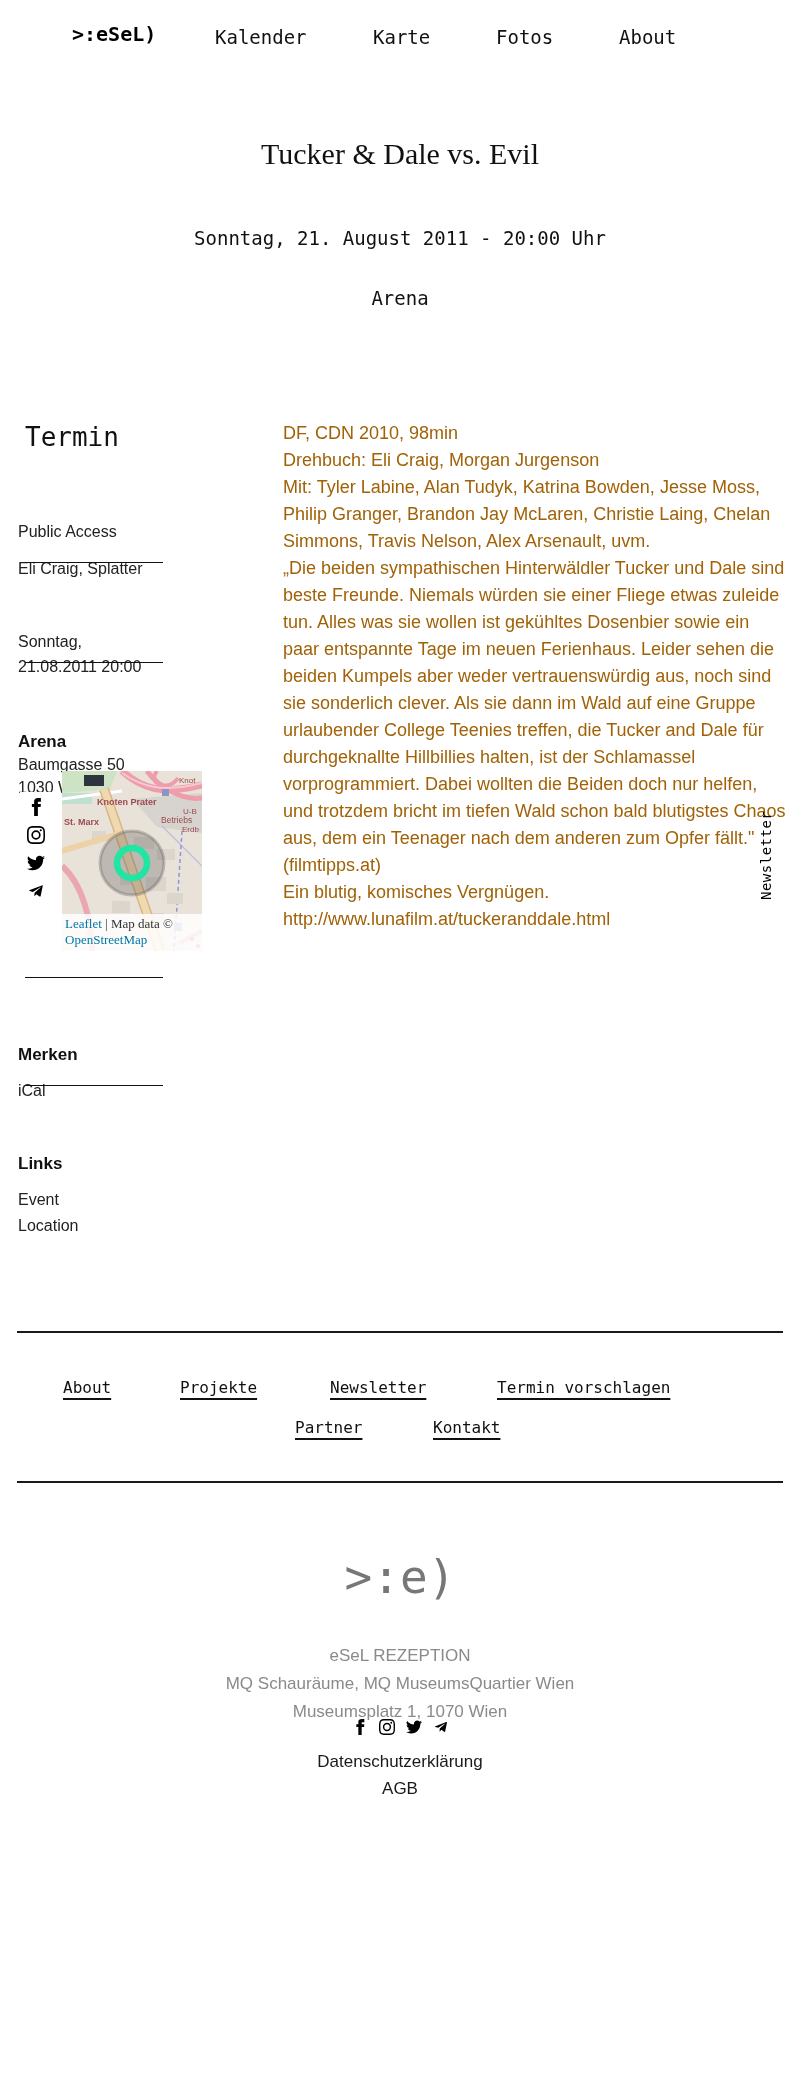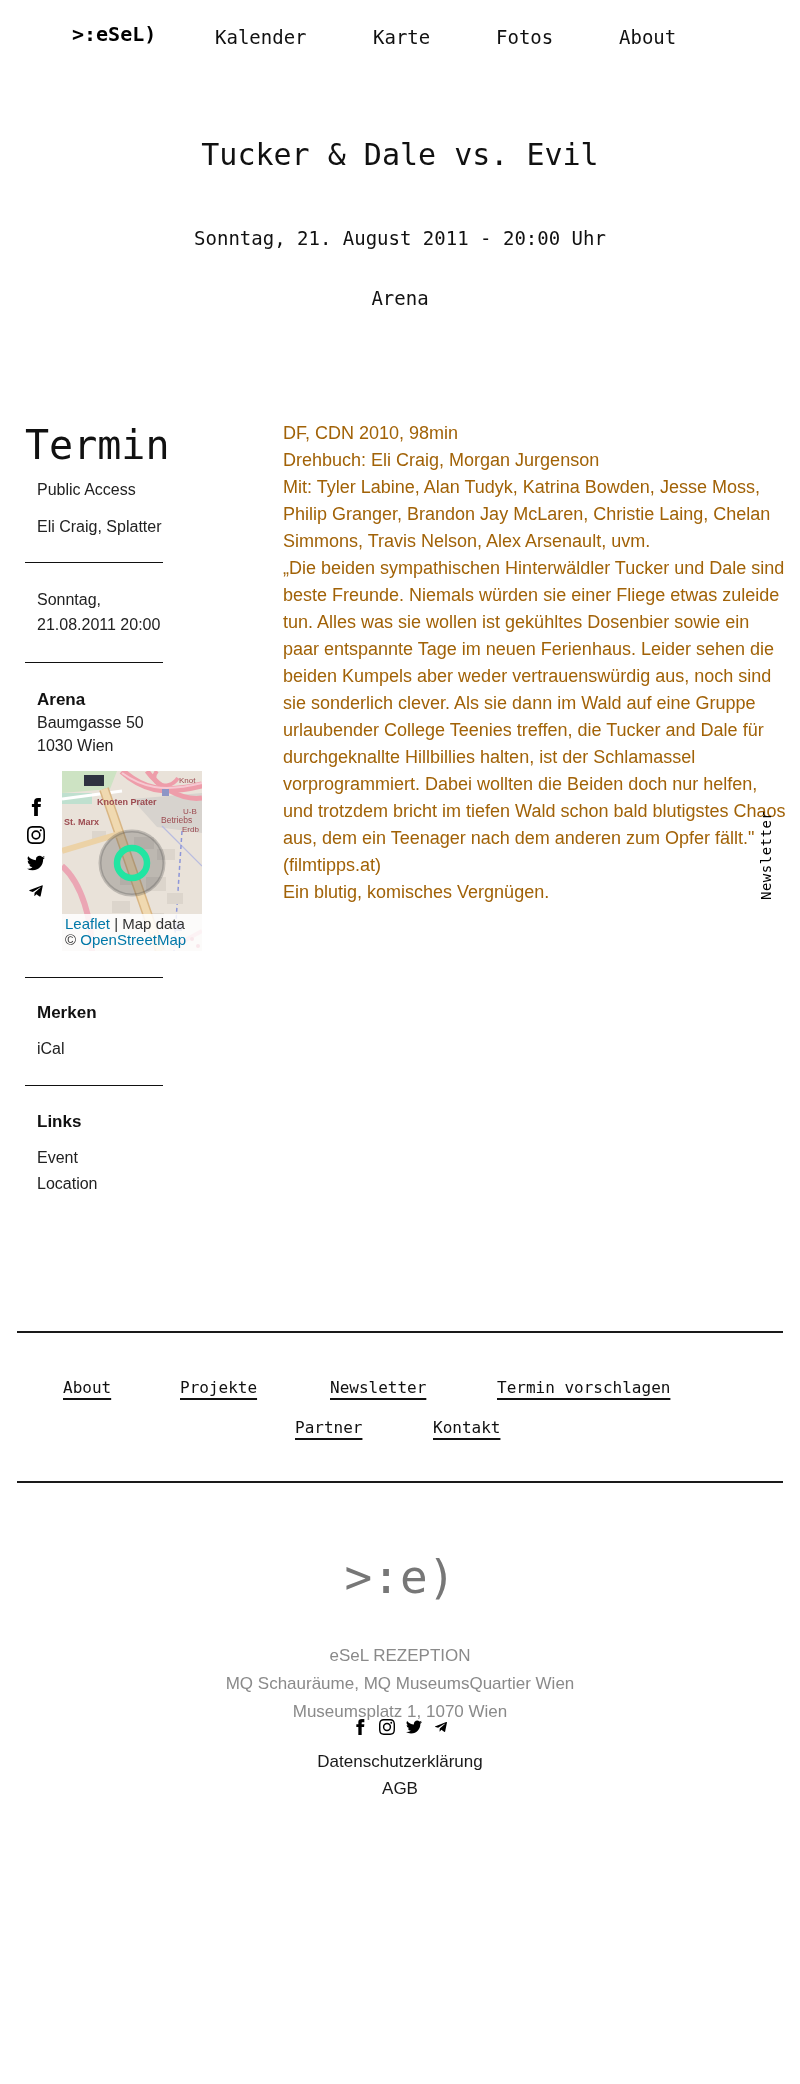--- a/index.html
+++ b/index.html
@@ -11,36 +11,36 @@
   }
   .mono { font-family:"DejaVu Sans Mono", monospace; }
   .abs { position:absolute; }
   .center { left:0; width:800px; text-align:center; }
 
   
   .logo { left:72px; top:22px; font-weight:700; font-size:20px; color:#000; cursor:pointer; }
   .nav-item { top:26px; font-size:19px; color:#111; cursor:pointer; }
 
   
-  .title { top:137px; font-size:30px; color:#111; }
+  .title { top:137px; font-size:30px; color:#111;font-family:Liberation Serif, serif; }
   .datetime { top:227px; font-size:19px; color:#111; }
   .venue-line { top:287px; font-size:19px; color:#111; }
 
   
-  .side { left:37px; font-size:16px; color:#222; }
-  .side-h { left:25px; top:422px; font-size:40px; color:#111; }
+  .side { left:18px; font-size:16px; color:#222;margin-top:42px; }
+  .side-h { left:25px; top:422px; font-size:26px; color:#111; }
   .side-bold { font-weight:700; font-size:17px; color:#111; }
   .srule { left:25px; width:138px; height:0; border-top:1.5px solid #111; }
   .sclick { cursor:pointer; }
 
   
   .mapbox { left:23px; top:771px; width:140px; height:180px; cursor:pointer; overflow:hidden;margin-left:39px; }
   .map-attr {
     position:absolute; left:0; bottom:0; width:140px; padding:2px 3px 3px 3px;
-    background:rgba(255,255,255,0.85); font-size:15px; line-height:16px; color:#333;
+    background:rgba(255,255,255,0.85); font-size:13px; line-height:16px; color:#333;font-family:Liberation Serif, serif;
   }
   .map-attr a { color:#0078a8; text-decoration:none; cursor:pointer; }
 
   
   .rail { left:20px; top:792px; width:38px; height:126px; background:#fff;
           display:flex; flex-direction:column; align-items:flex-start;
           padding:6px 0 0 7px; gap:10px; }
   .rail svg { width:18px; height:18px; fill:#000; cursor:pointer; display:block; }
 
   
@@ -154,20 +154,21 @@
         <path d="M9.8 18.7l.3-4.3 7.7-6.9c.3-.3-.1-.5-.5-.2L7.7 13.3 3.6 12c-.9-.3-.9-.9.2-1.3l16-6.2c.7-.3 1.4.2 1.1 1.3l-2.7 12.8c-.2.9-.7 1.1-1.5.7l-4.1-3-2 1.9c-.2.3-.4.5-.8.5z"></path>
       </svg>
   </div>
 
   <div class="abs main">
     <div>DF, CDN 2010, 98min</div>
     <div>Drehbuch: Eli Craig, Morgan Jurgenson</div>
     <div>Mit: Tyler Labine, Alan Tudyk, Katrina Bowden, Jesse Moss, Philip Granger, Brandon Jay McLaren, Christie Laing, Chelan Simmons, Travis Nelson, Alex Arsenault, uvm.</div>
     <div class="block">„Die beiden sympathischen Hinterwäldler Tucker und Dale sind beste Freunde. Niemals würden sie einer Fliege etwas zuleide tun. Alles was sie wollen ist gekühltes Dosenbier sowie ein paar entspannte Tage im neuen Ferienhaus. Leider sehen die beiden Kumpels aber weder vertrauenswürdig aus, noch sind sie sonderlich clever. Als sie dann im Wald auf eine Gruppe urlaubender College Teenies treffen, die Tucker and Dale für durchgeknallte Hillbillies halten, ist der Schlamassel vorprogrammiert. Dabei wollten die Beiden doch nur helfen, und trotzdem bricht im tiefen Wald schon bald blutigstes Chaos aus, dem ein Teenager nach dem anderen zum Opfer fällt." (filmtipps.at)</div>
     <div class="block">Ein blutig, komisches Vergnügen.</div>
+    <div class="block url">http://www.lunafilm.at/tuckeranddale.html</div>
   </div>
 
   <div class="abs mono newsletter-tab">Newsletter</div>
 
   <div class="abs srule" style="top:977px"></div>
   <div class="abs side side-bold" style="top:1003px">Merken</div>
   <div class="abs side sclick" style="top:1040px">iCal</div>
   <div class="abs srule" style="top:1085px"></div>
   <div class="abs side side-bold" style="top:1112px">Links</div>
   <div class="abs side sclick" style="top:1149px">Event</div>

